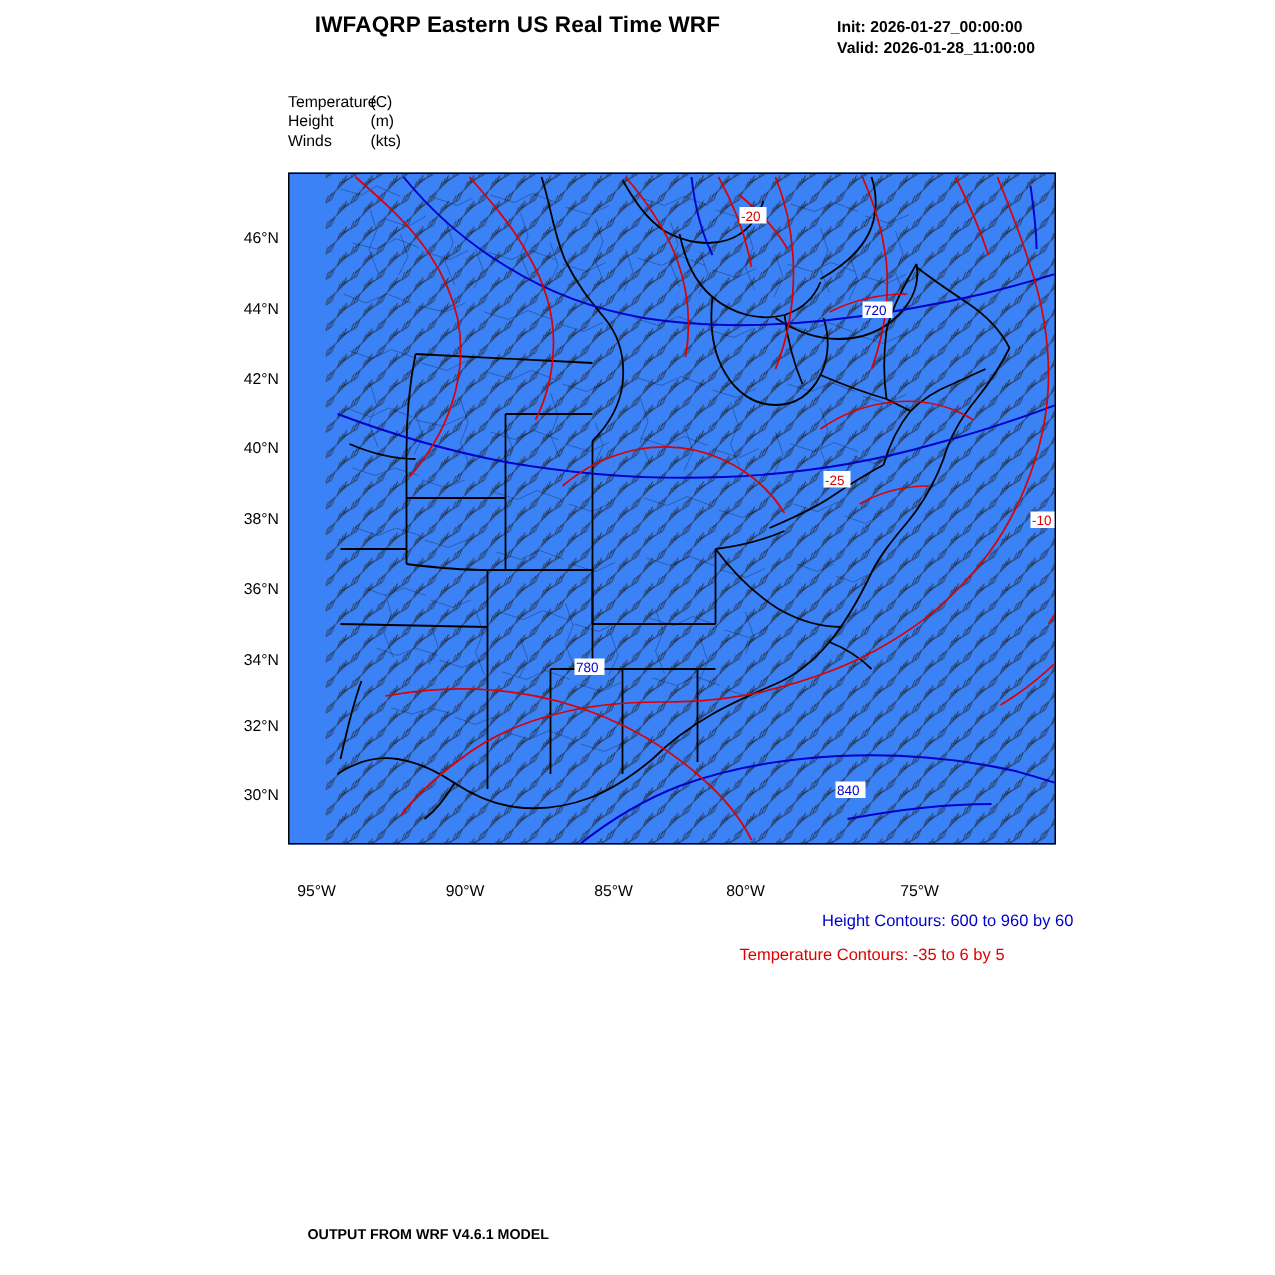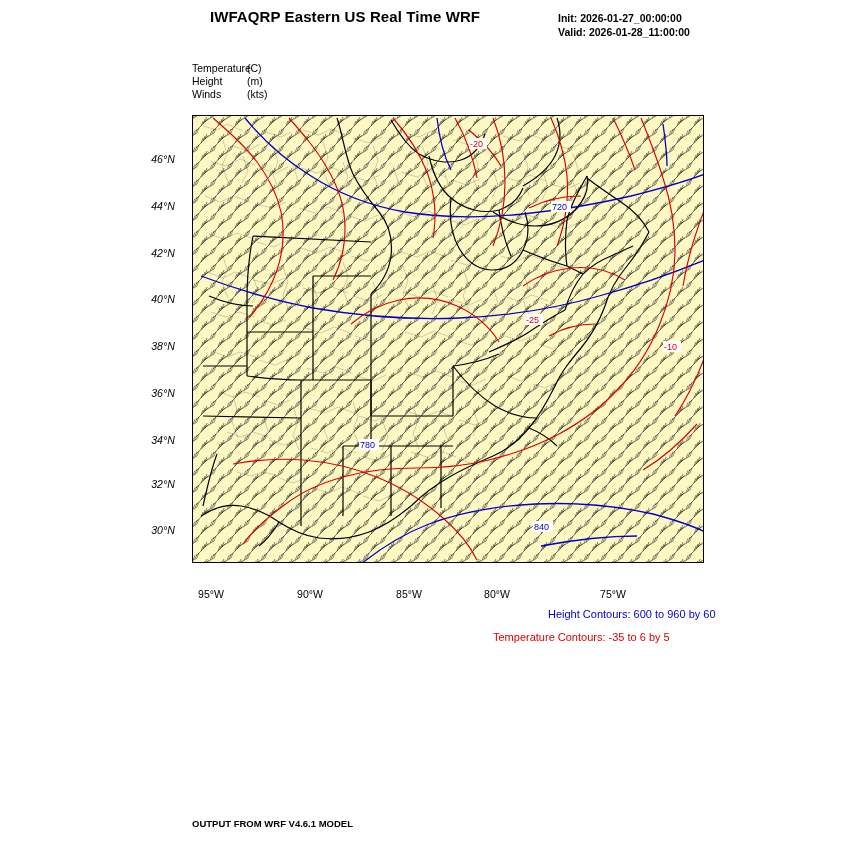--- a/index.html
+++ b/index.html
@@ -63,31 +63,32 @@
   
   #map-frame {
     position: absolute;
     left: 192px;
     top: 115px;
     width: 512px;
     height: 448px;
     border: 1.2px solid #000;
     box-sizing: border-box;
     overflow: hidden;
-    background: #fef9c3;
+    background: #3b82f6;
+    padding-left: 24px;
   }
   #map-frame svg { display: block; }
 
   
   .axis-label {
     position: absolute;
     font-size: 10.5px;
     white-space: nowrap;
   }
-  .ylab { text-align: center; width: 46px; font-style: italic; }
+  .ylab { text-align: right; width: 46px; }
   .xlab { text-align: center; width: 50px; }
 
   
   #height-contours-note {
     position: absolute;
     left: 508px;
     top: 608px;
     font-size: 11px;
     color: #0000cc;
     white-space: nowrap;
@@ -96,21 +97,21 @@
   #temp-contours-note {
     position: absolute;
     left: 493px;
     top: 631px;
     font-size: 11px;
     color: #dd0000;
     white-space: nowrap;
   }
   #output-line1 {
     position: absolute;
-    left: 192px;
+    left: 205px;
     top: 818px;
     font-size: 9.5px;
     font-weight: bold;
     white-space: nowrap;
     text-align: center;
   }
   #output-line2 {
     position: absolute;
     left: 192px;
     top: 829px;

